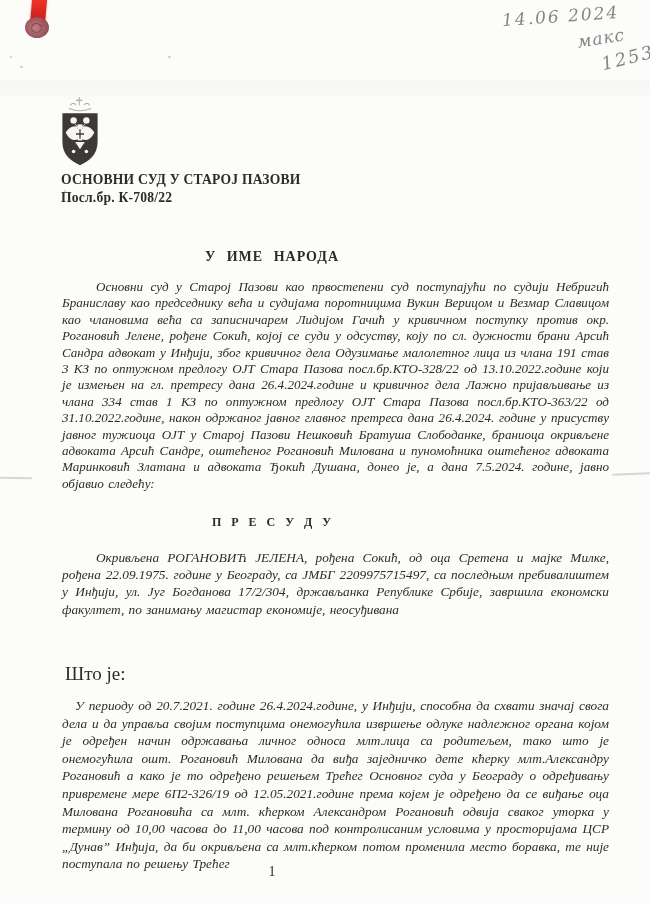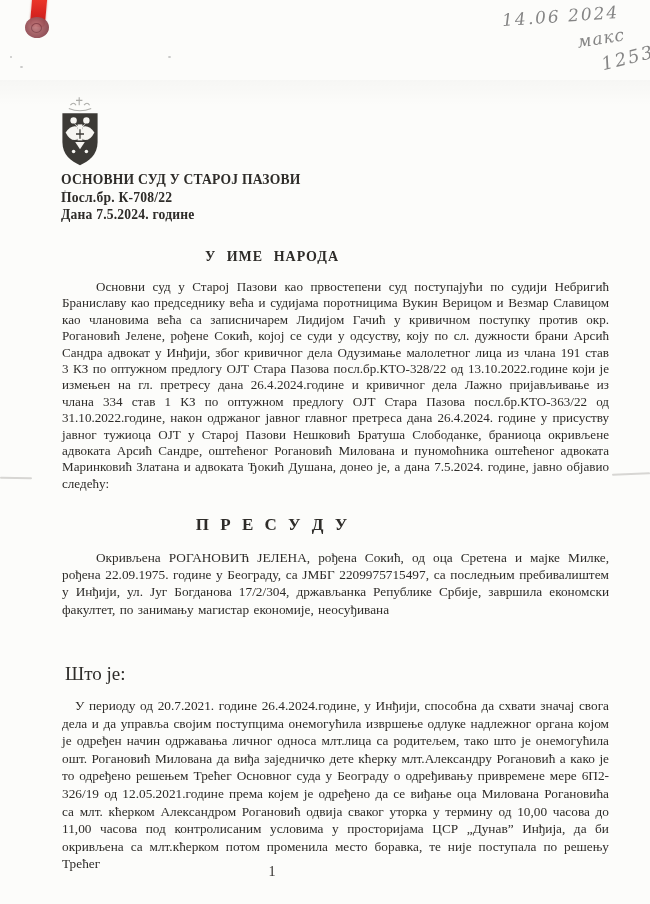--- a/index.html
+++ b/index.html
@@ -39,23 +39,23 @@
   
   .emblem{position:absolute;left:56px;top:92px;width:48px;height:84px;}
 
   
   .header-block{position:absolute;left:61px;top:171px;
     font-size:13.6px;line-height:17.6px;font-weight:600;letter-spacing:.2px;}
 
   .center-line{position:absolute;left:0;width:544px;text-align:center;}
   .title-line{top:249px;font-size:14px;font-weight:700;letter-spacing:1px;word-spacing:6px;}
 
-  .para{position:absolute;left:62px;width:547px;text-align:justify;}
+  .para{position:absolute;left:62px;width:547px;text-align:justify;font-style:italic;}
   .para-intro{top:279px;font-size:13.1px;line-height:16.4px;text-indent:34px;word-spacing:1px;}
-  .heading-presudu{top:515px;font-size:17px;font-weight:600;word-spacing:5px;letter-spacing:1px;}
+  .heading-presudu{top:515px;font-size:12px;font-weight:600;word-spacing:5px;letter-spacing:1px;}
   .para-defendant{top:549px;font-size:13.3px;line-height:17.2px;text-indent:34px;word-spacing:1px;}
   .heading-kriva{top:629px;font-size:14px;font-weight:600;word-spacing:12px;letter-spacing:.5px;}
   .what-line{position:absolute;left:52px;top:663px;font-size:19px;text-indent:13px;}
   .para-facts{top:697px;font-size:13.3px;line-height:17.6px;text-indent:13px;word-spacing:1px;}
 
   .page-number{top:864px;font-size:14px;}
 
   
   .fold{position:absolute;height:2px;background:#d7d6d3;border-radius:1px;}
   .fold-left{left:0;top:477px;width:32px;transform:rotate(1deg);}
@@ -102,21 +102,20 @@
       <circle cx="38" cy="72" r="2.2"></circle>
     </g>
 
     <rect x="25" y="44" width="10" height="12" fill="#f6f5f1"></rect>
     <path d="M30 44 v12 M25 50 h10" stroke="#3c3a36" stroke-width="1.6"></path>
   </svg>
 
   <div class="header-block">
     <div>ОСНОВНИ СУД У СТАРОЈ ПАЗОВИ</div>
     <div>Посл.бр. К-708/22</div>
-    <div>Дана 7.5.2024. године</div>
   </div>
 
   <div class="center-line title-line">У ИМЕ НАРОДА</div>
 
   <div class="para para-intro">Основни суд у Старој Пазови као првостепени суд поступајући по судији Небригић Браниславу као председнику већа и судијама поротницима Вукин Верицом и Везмар Славицом као члановима већа са записничарем Лидијом Гачић у кривичном поступку против окр. Рогановић Јелене, рођене Сокић, којој се суди у одсуству, коју по сл. дужности брани Арсић Сандра адвокат у Инђији, због кривичног дела Одузимање малолетног лица из члана 191 став 3 КЗ по оптужном предлогу ОЈТ Стара Пазова посл.бр.КТО-328/22 од 13.10.2022.године који је измењен на гл. претресу дана 26.4.2024.године и кривичног дела Лажно пријављивање из члана 334 став 1 КЗ по оптужном предлогу ОЈТ Стара Пазова посл.бр.КТО-363/22 од 31.10.2022.године, након одржаног јавног главног претреса дана 26.4.2024. године у присуству јавног тужиоца ОЈТ у Старој Пазови Нешковић Братуша Слободанке, браниоца окривљене адвоката Арсић Сандре, оштећеног Рогановић Милована и пуномоћника оштећеног адвоката Маринковић Златана и адвоката Ђокић Душана, донео је, а дана 7.5.2024. године, јавно објавио следећу:</div>
 
   <div class="center-line heading-presudu">П Р Е С У Д У</div>
 
   <div class="para para-defendant">Окривљена РОГАНОВИЋ ЈЕЛЕНА, рођена Сокић, од оца Сретена и мајке Милке, рођена 22.09.1975. године у Београду, са ЈМБГ 2209975715497, са последњим пребивалиштем у Инђији, ул. Југ Богданова 17/2/304, држављанка Републике Србије, завршила економски факултет, по занимању магистар економије, неосуђивана</div>
 

